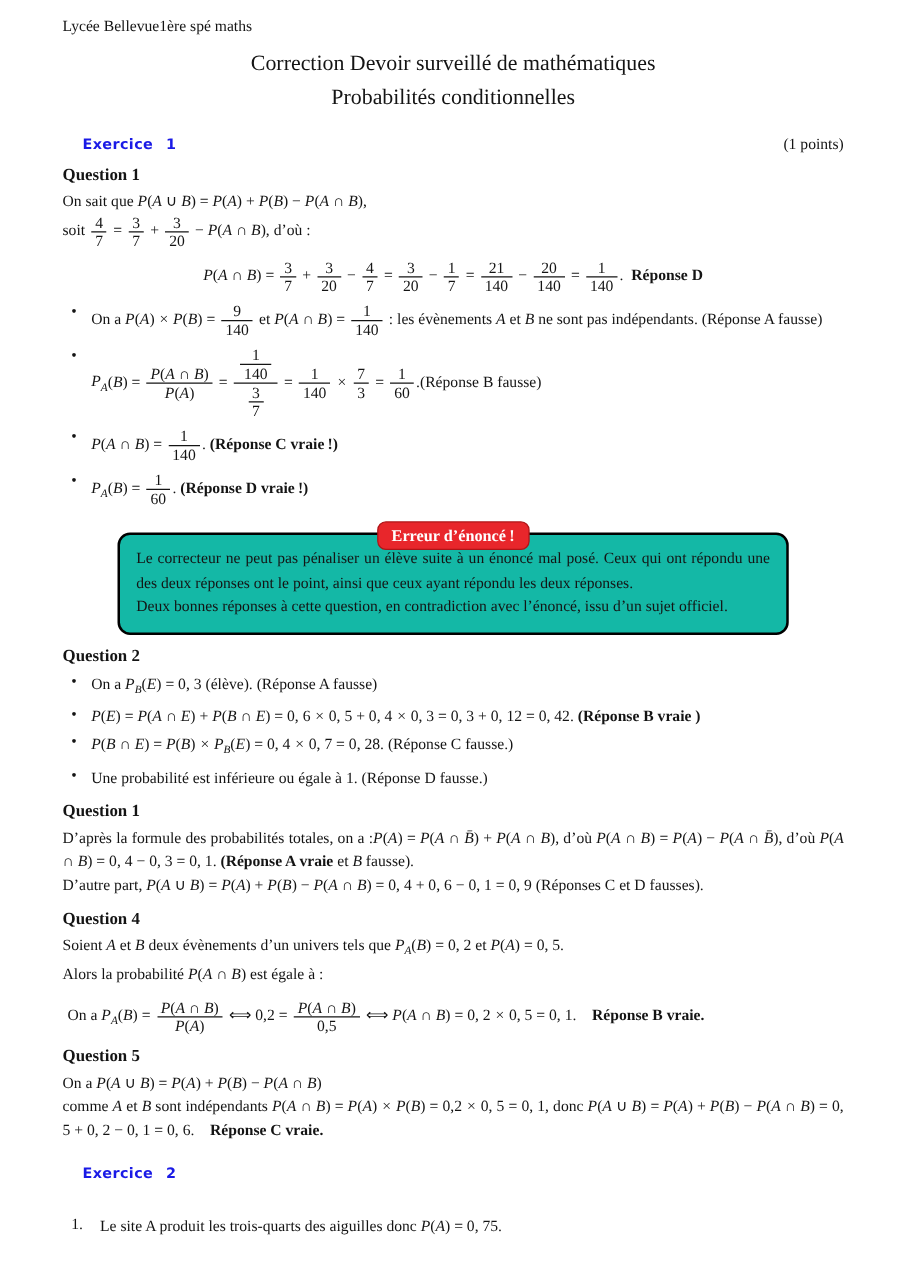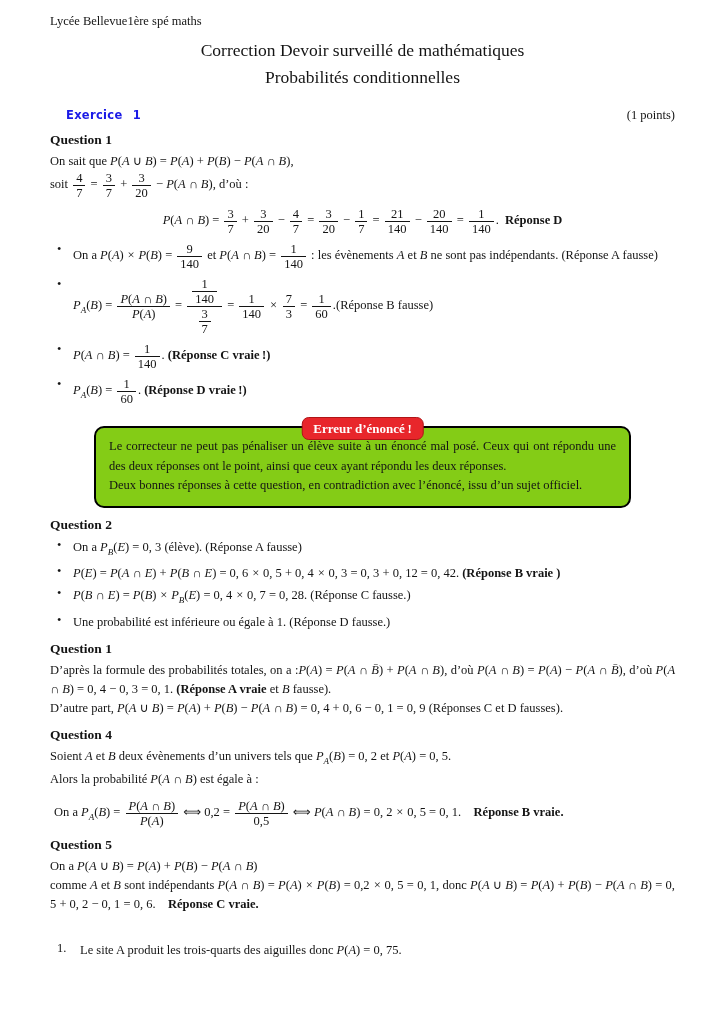--- a/index.html
+++ b/index.html
@@ -75,21 +75,21 @@
         </div>
         <div class="bullet-item">
           <span class="bullet">•</span>
           <span class="bullet-content"><span class="math"><i>P</i>(<i>A</i> ∩ <i>B</i>) = </span><span class="frac math"><span class="num">1</span><span class="den">140</span></span><span class="math">.</span><span class="txt"> </span><span class="bold">(Réponse C vraie !)</span></span>
         </div>
         <div class="bullet-item">
           <span class="bullet">•</span>
           <span class="bullet-content"><span class="math"><i>P</i><sub><i>A</i></sub></span><span class="math">(<i>B</i>) = </span><span class="frac math"><span class="num">1</span><span class="den">60</span></span><span class="math">.</span><span class="txt"> </span><span class="bold">(Réponse D vraie !)</span></span>
         </div>
       </div>
-      <div class="errorbox" style="background: #84cc16;">
+      <div class="errorbox" style="background: #14b8a6;">
         <div class="badge" style="background: rgb(232, 38, 43);">Erreur d’énoncé !</div>
         <div class="boxline">Le correcteur ne peut pas pénaliser un élève suite à un énoncé mal posé. Ceux qui ont répondu une des deux réponses ont le point, ainsi que ceux ayant répondu les deux réponses.</div>
         <div class="boxline">Deux bonnes réponses à cette question, en contradiction avec l’énoncé, issu d’un sujet officiel.</div>
       </div>
       <div class="qheading">Question 2</div>
       <div class="bullets compact">
         <div class="bullet-item">
           <span class="bullet">•</span>
           <span class="bullet-content"><span class="txt">On a </span><span class="math"><i>P</i><sub><i>B</i></sub></span><span class="math">(<i>E</i>) = 0, 3</span><span class="txt"> (élève). (Réponse A fausse)</span></span>
         </div>
@@ -115,18 +115,21 @@
       <div class="para">
         <div class="line"><span class="txt">Soient </span><span class="math"><i>A</i></span><span class="txt"> et </span><span class="math"><i>B</i></span><span class="txt"> deux évènements d’un univers tels que </span><span class="math"><i>P</i><sub><i>A</i></sub></span><span class="math">(<i>B</i>) = 0, 2</span><span class="txt"> et </span><span class="math"><i>P</i>(<i>A</i>) = 0, 5.</span></div>
         <div class="line"><span class="txt">Alors la probabilité </span><span class="math"><i>P</i>(<i>A</i> ∩ <i>B</i>)</span><span class="txt"> est égale à :</span></div>
       </div>
       <div class="eqline"><span class="txt">On a </span><span class="math"><i>P</i><sub><i>A</i></sub></span><span class="math">(<i>B</i>) = </span><span class="frac math"><span class="num"><i>P</i>(<i>A</i> ∩ <i>B</i>)</span><span class="den"><i>P</i>(<i>A</i>)</span></span><span class="math"> ⟺ 0,2 = </span><span class="frac math"><span class="num"><i>P</i>(<i>A</i> ∩ <i>B</i>)</span><span class="den">0,5</span></span><span class="math"> ⟺ <i>P</i>(<i>A</i> ∩ <i>B</i>) = 0, 2 <i>×</i> 0, 5 = 0, 1.</span><span class="txt"> </span><span class="bold">Réponse B vraie.</span></div>
       <div class="qheading">Question 5</div>
       <div class="para justify">
         <div class="line"><span class="txt">On a </span><span class="math"><i>P</i>(<i>A</i> ∪ <i>B</i>) = <i>P</i>(<i>A</i>) + <i>P</i>(<i>B</i>) − <i>P</i>(<i>A</i> ∩ <i>B</i>)</span></div>
         <div class="line"><span class="txt">comme </span><span class="math"><i>A</i></span><span class="txt"> et </span><span class="math"><i>B</i></span><span class="txt"> sont indépendants </span><span class="math"><i>P</i>(<i>A</i> ∩ <i>B</i>) = <i>P</i>(<i>A</i>) <i>×</i> <i>P</i>(<i>B</i>) = 0,2 <i>×</i> 0, 5 = 0, 1,</span><span class="txt"> donc </span><span class="math"><i>P</i>(<i>A</i> ∪ <i>B</i>) = <i>P</i>(<i>A</i>) + <i>P</i>(<i>B</i>) − <i>P</i>(<i>A</i> ∩ <i>B</i>) = 0, 5 + 0, 2 − 0, 1 = 0, 6.</span><span class="txt"> </span><span class="bold">Réponse C vraie.</span></div>
       </div>
+      <div class="exrow">
+        <span class="exlabel" style="color: rgb(26, 26, 230);">Exercice  2</span>
+      </div>
       <div class="numbered">
         <span class="numlabel">1.</span>
         <span class="numcontent"><span class="txt">Le site A produit les trois-quarts des aiguilles donc </span><span class="math"><i>P</i>(<i>A</i>) = 0, 75.</span></span>
       </div>
     </div>
 </div>
 
 </body></html>

